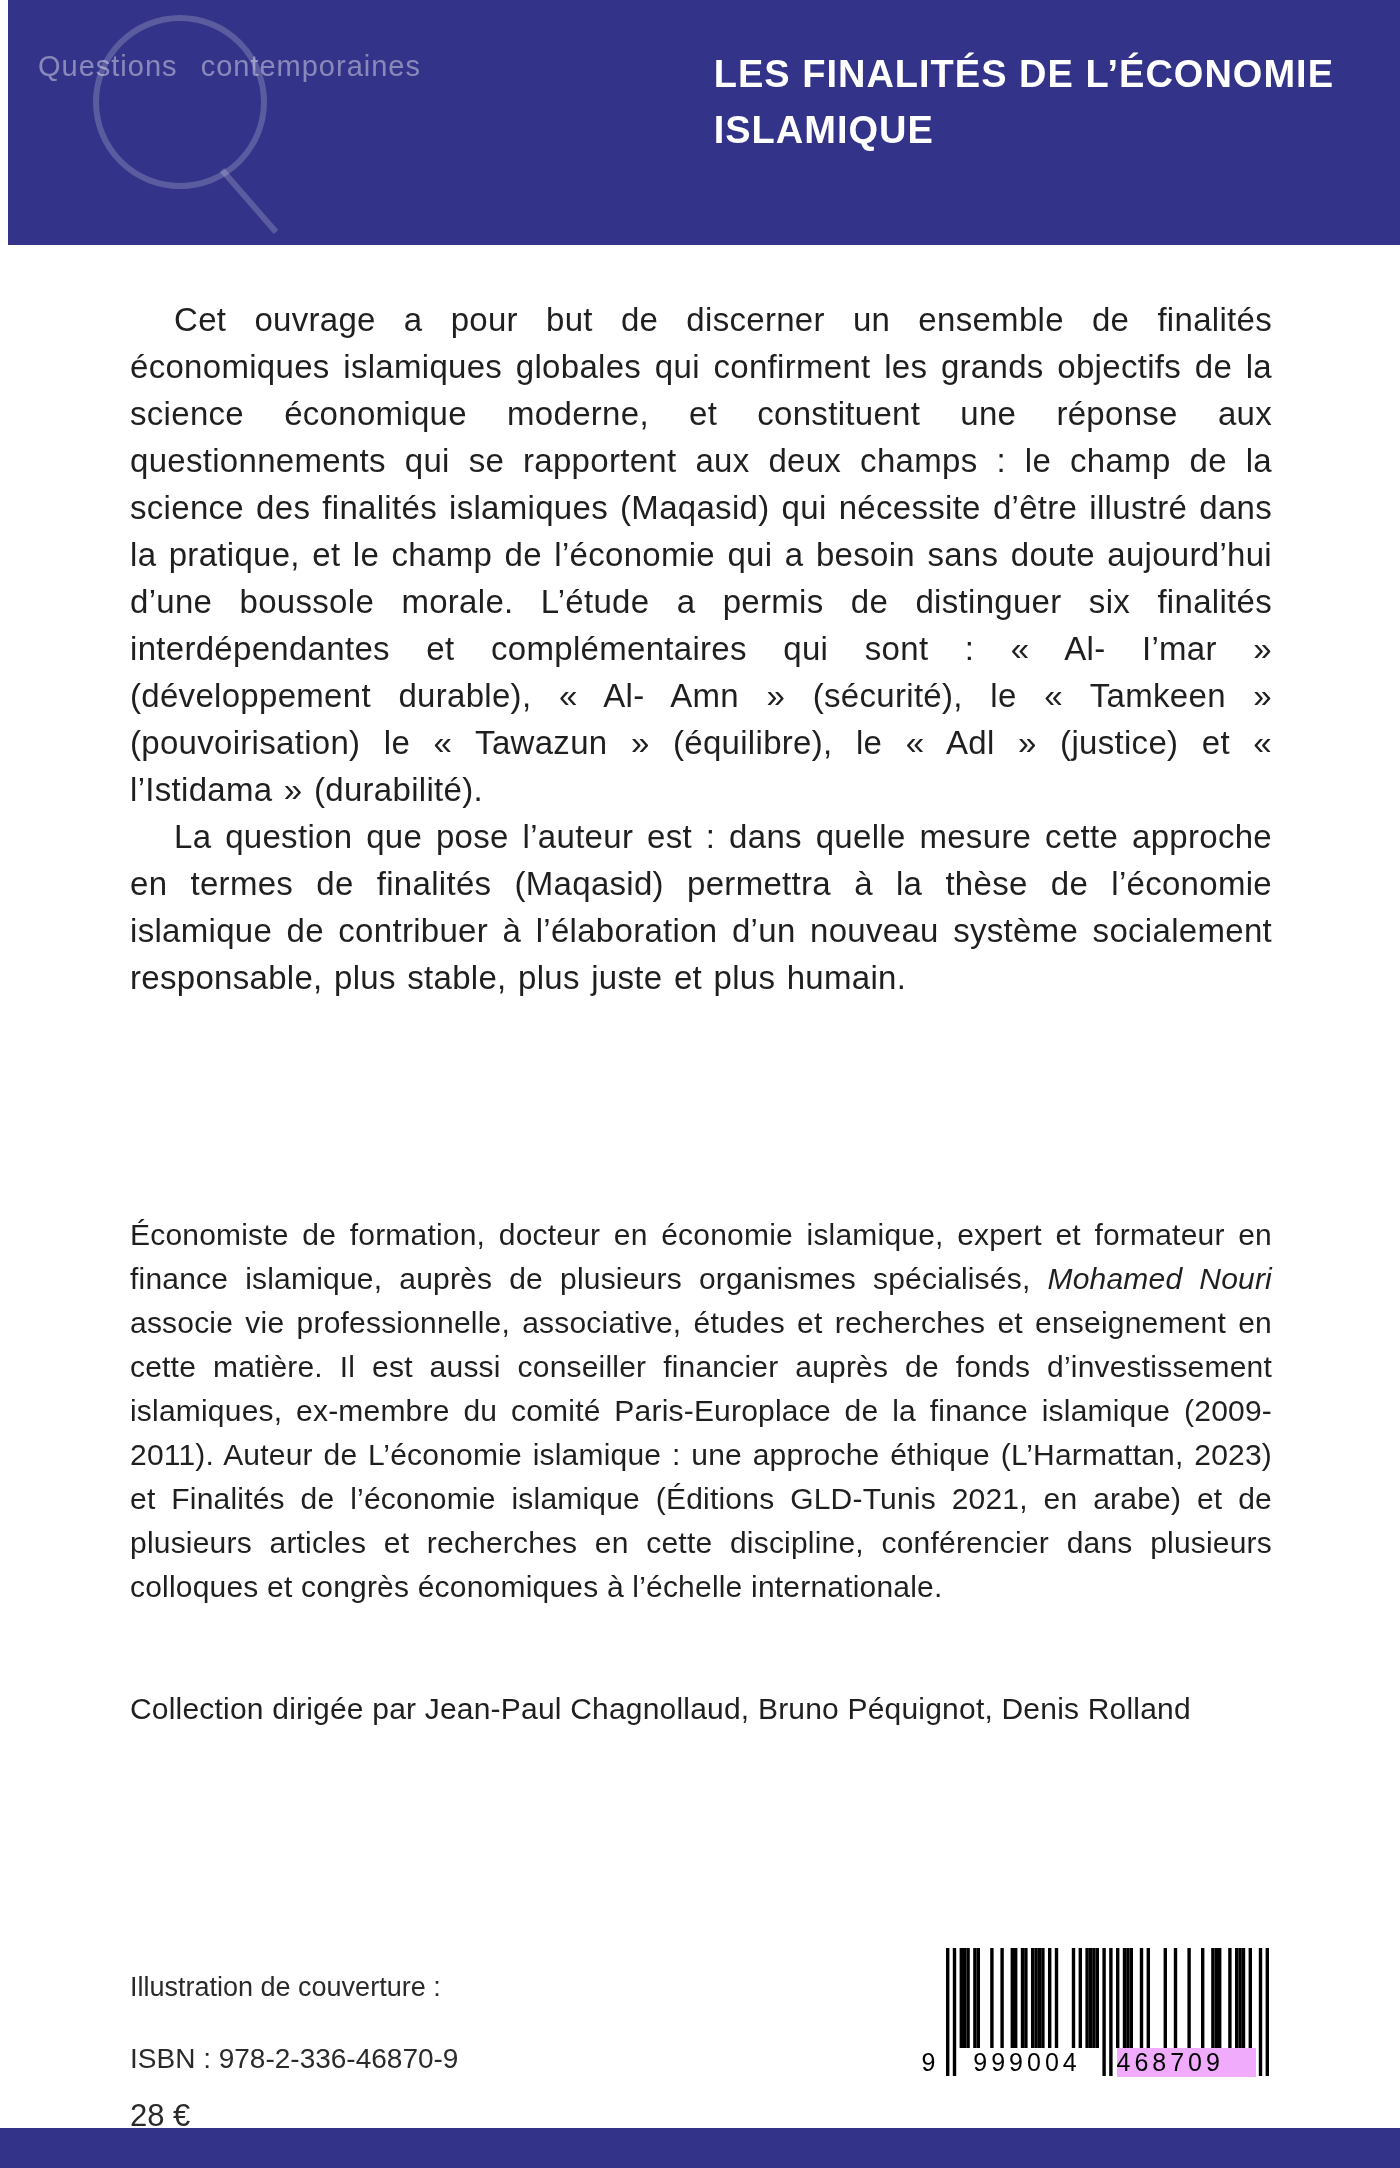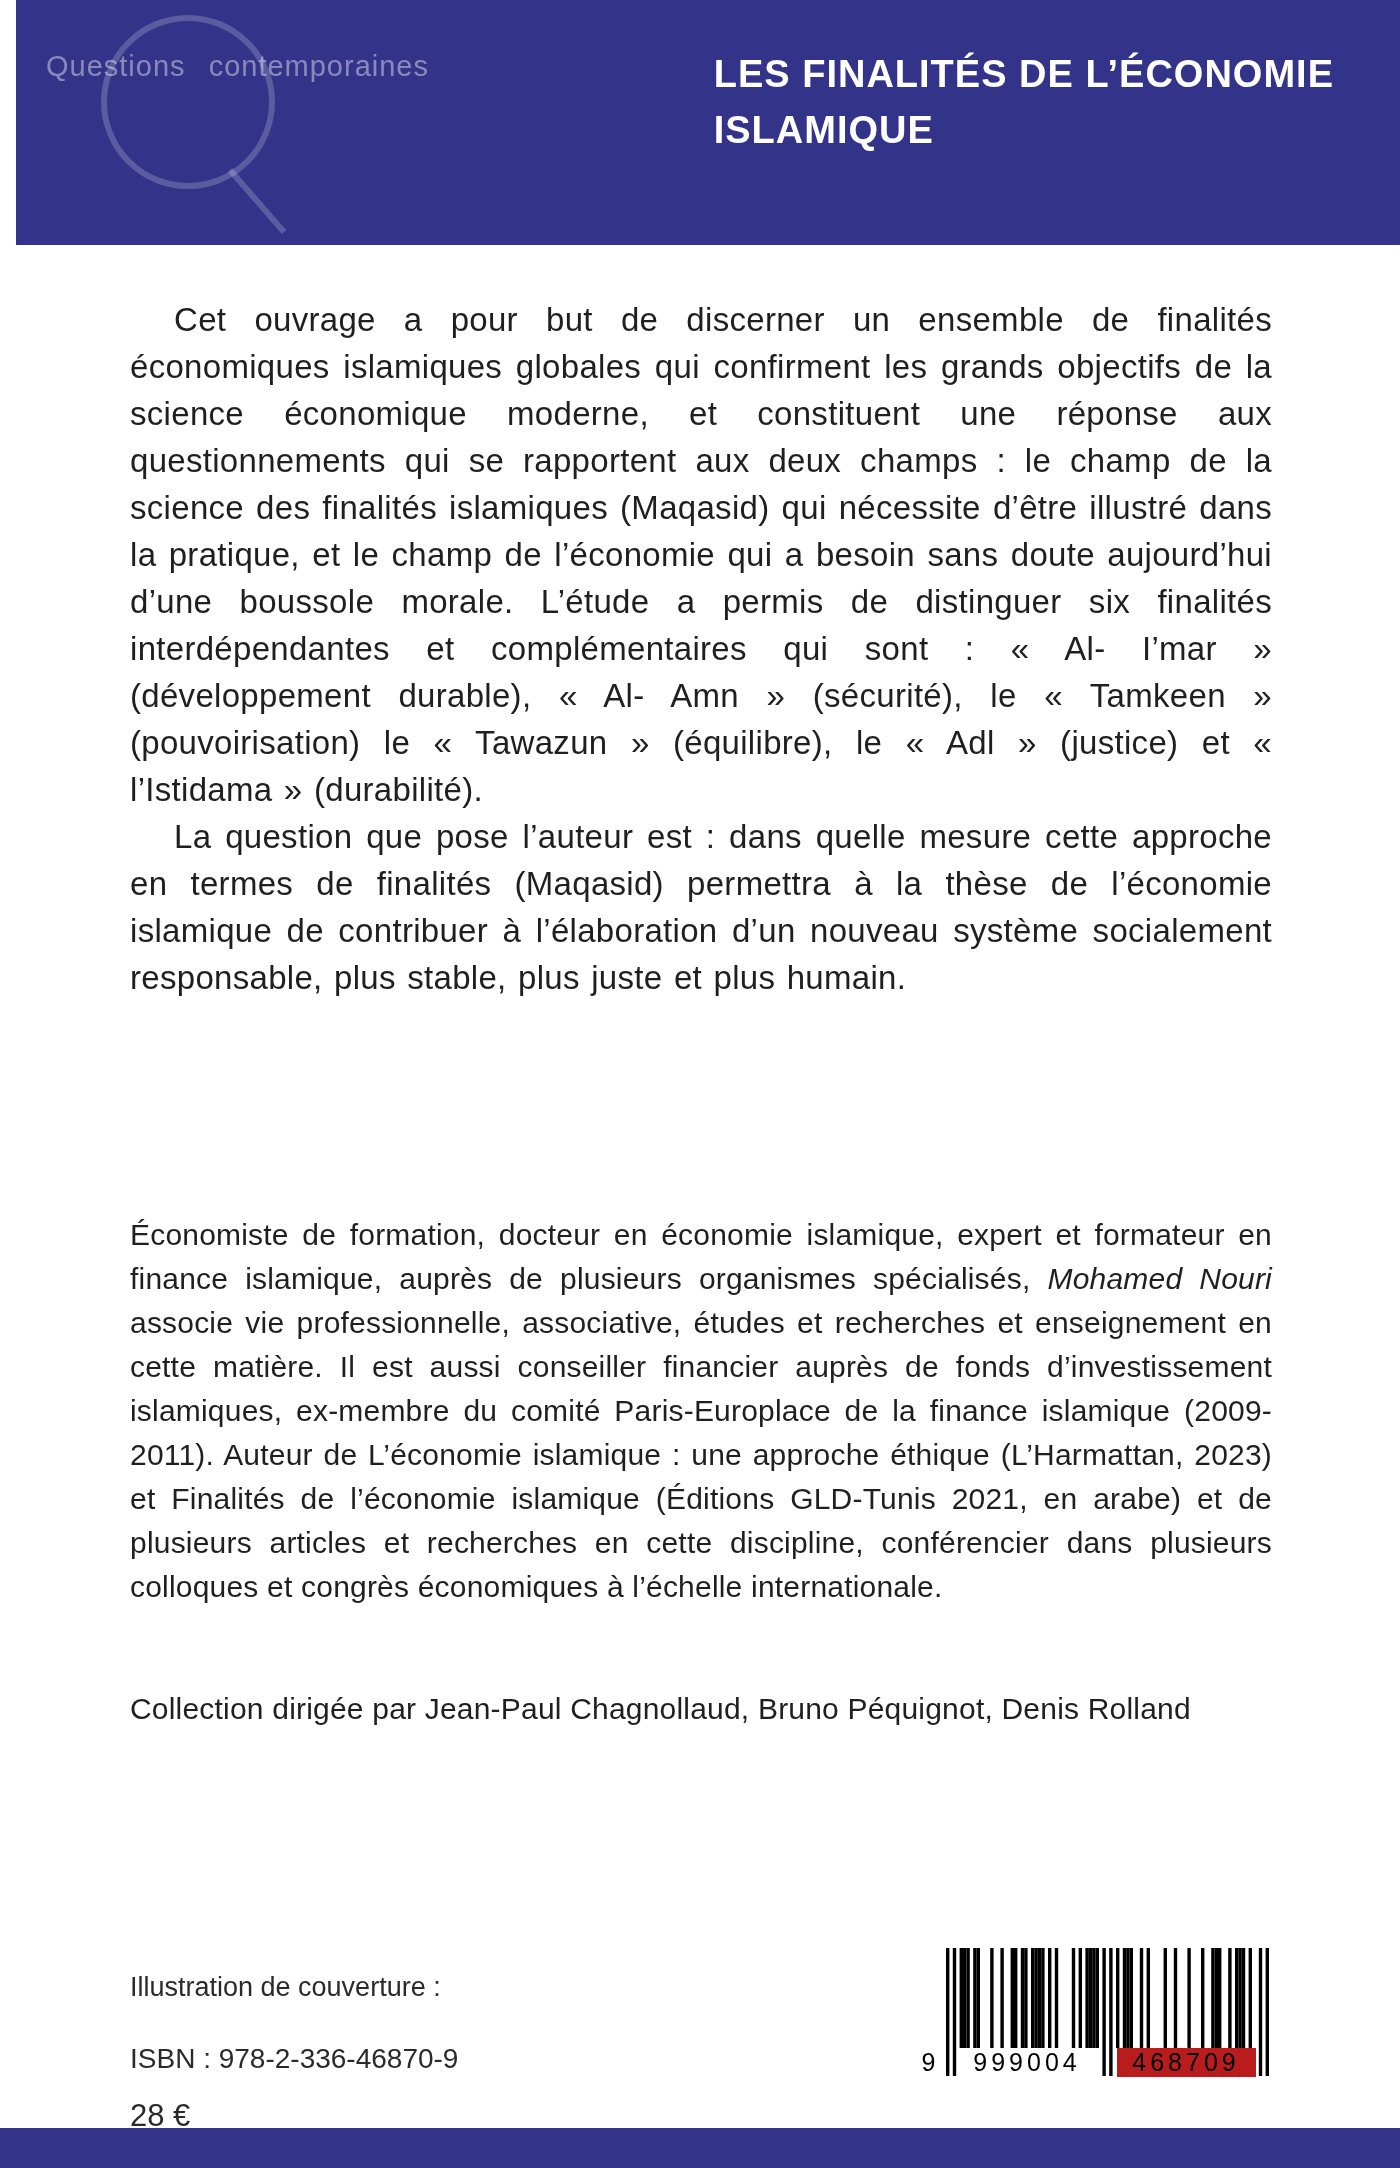--- a/index.html
+++ b/index.html
@@ -11,21 +11,21 @@
     height: 2168px;
     background: #ffffff;
     overflow: hidden;
     font-family: "Liberation Sans", sans-serif;
     color: var(--ink);
   }
 
   
   .band {
     position: absolute;
-    left: 16px; top: 0; right: 0;
+    left: 8px; top: 0; right: 0;
     height: 245px;
     background: var(--band);
   }
   .collection-name {
     position: absolute;
     left: 30px; top: 50px;
     font-size: 29px;
     letter-spacing: 1px;
     color: rgba(255,255,255,0.42);
     white-space: nowrap;
@@ -127,21 +127,21 @@
   .barcode-digits span {
     position: absolute;
     top: 100px;
     font-size: 25px;
     letter-spacing: 4px;
     color: #000;
     font-family: "Liberation Sans", sans-serif;
   }
   .barcode-digits .d-first { left: -24px; background: transparent; }
   .barcode-digits .d-g1 { left: 12px;  width: 139px; text-align: center; background: #fff; }
-  .barcode-digits .d-g2 { left: 171px; width: 139px; text-align: center; background: #b91c1c; }
+  .barcode-digits .d-g2 { left: 171px; width: 139px; background: #f0abfc; }
 
   
   .bottom-strip {
     position: absolute;
     left: 0; right: 0; bottom: 0;
     height: 40px;
     background: var(--band);
   }
 </style>
 </head>

